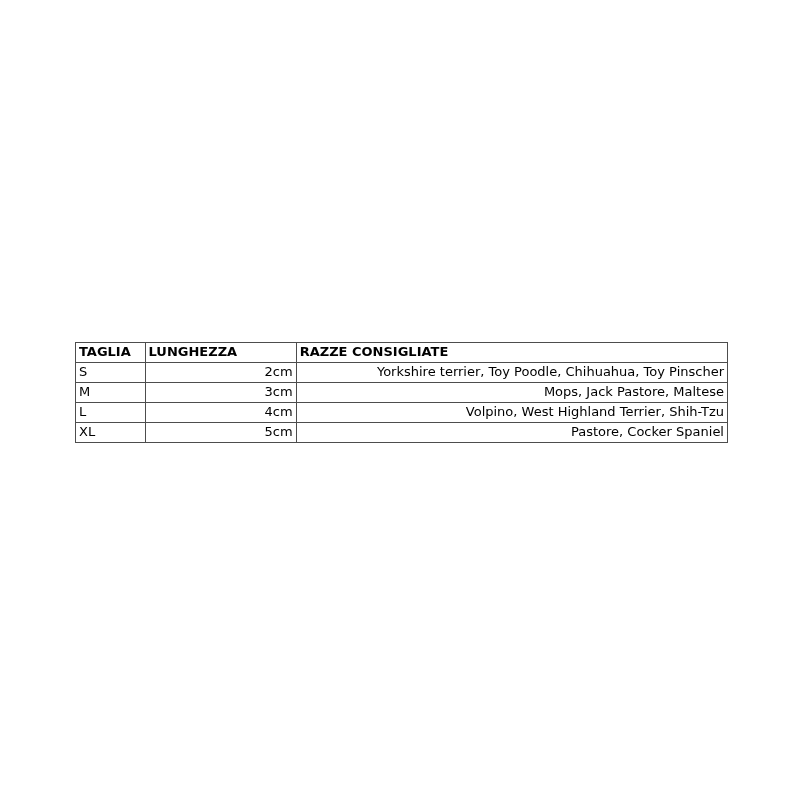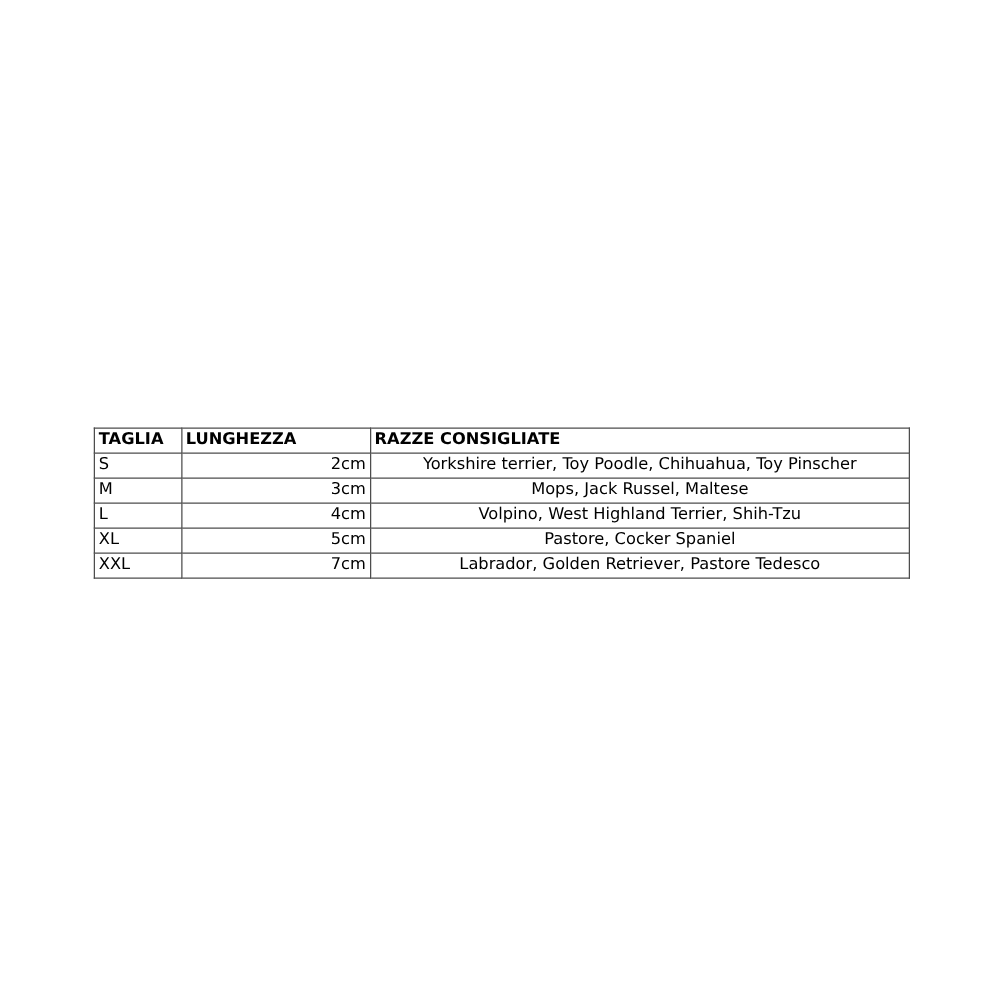--- a/index.html
+++ b/index.html
@@ -35,21 +35,21 @@
     overflow: hidden;
     vertical-align: middle;
     margin-top: 48px;
   }
   table.size-table th {
     font-weight: bold;
     text-align: left;
   }
   .col-taglia    { width: 69px;  text-align: left; }
   .col-lunghezza { width: 150px; text-align: right; }
-  .col-razze     { width: 428px; text-align: center; }
+  .col-razze     { width: 428px; text-align: right; }
 </style>
 </head>
 <body>
 
 <div class="canvas">
   <table class="size-table">
     <colgroup>
       <col class="col-taglia">
       <col class="col-lunghezza">
       <col class="col-razze">
@@ -63,32 +63,27 @@
     </thead>
     <tbody id="table-body">
         <tr>
           <td class="col-taglia">S</td>
           <td class="col-lunghezza">2cm</td>
           <td class="col-razze">Yorkshire terrier, Toy Poodle, Chihuahua, Toy Pinscher</td>
         </tr>
         <tr>
           <td class="col-taglia">M</td>
           <td class="col-lunghezza">3cm</td>
-          <td class="col-razze">Mops, Jack Russel, Maltese</td>
+          <td class="col-razze">Mops, Jack Pastore, Maltese</td>
         </tr>
         <tr>
           <td class="col-taglia">L</td>
           <td class="col-lunghezza">4cm</td>
           <td class="col-razze">Volpino, West Highland Terrier, Shih-Tzu</td>
         </tr>
         <tr>
           <td class="col-taglia">XL</td>
           <td class="col-lunghezza">5cm</td>
           <td class="col-razze">Pastore, Cocker Spaniel</td>
         </tr>
-        <tr>
-          <td class="col-taglia">XXL</td>
-          <td class="col-lunghezza">7cm</td>
-          <td class="col-razze">Labrador, Golden Retriever, Pastore Tedesco</td>
-        </tr>
       </tbody>
   </table>
 </div>
 
 </body></html>

